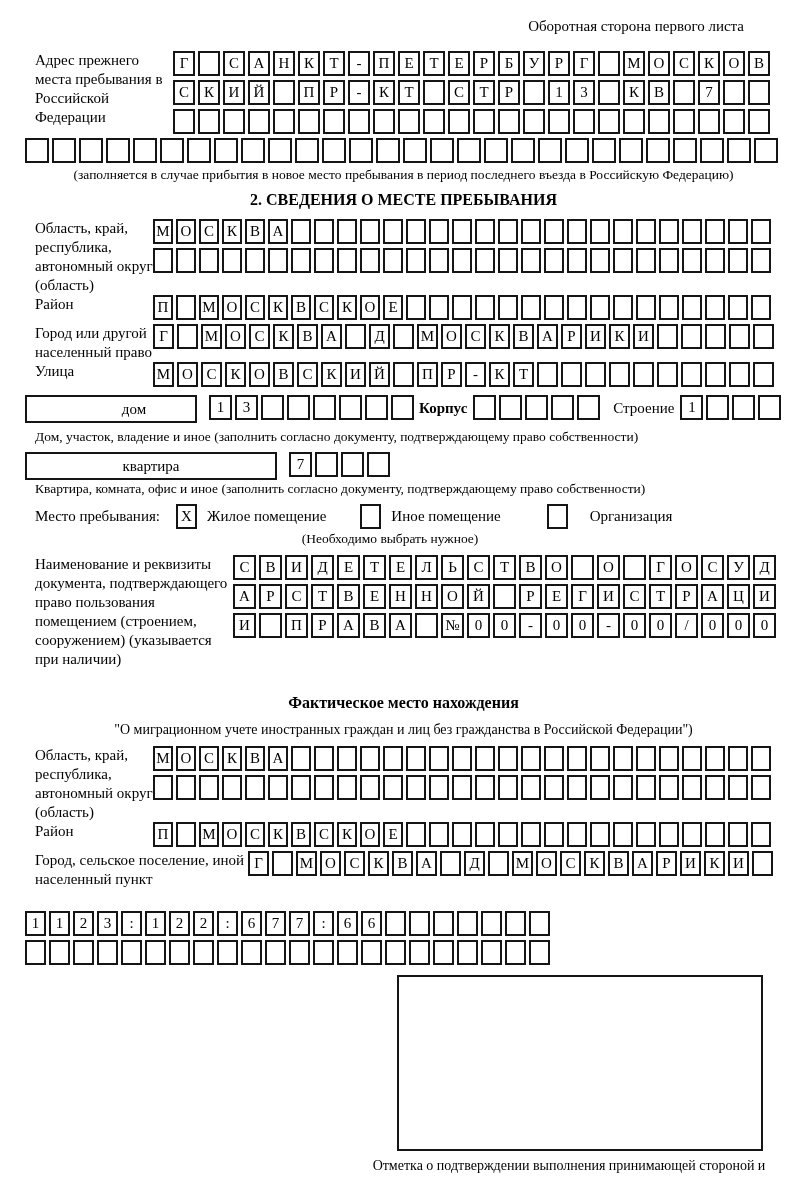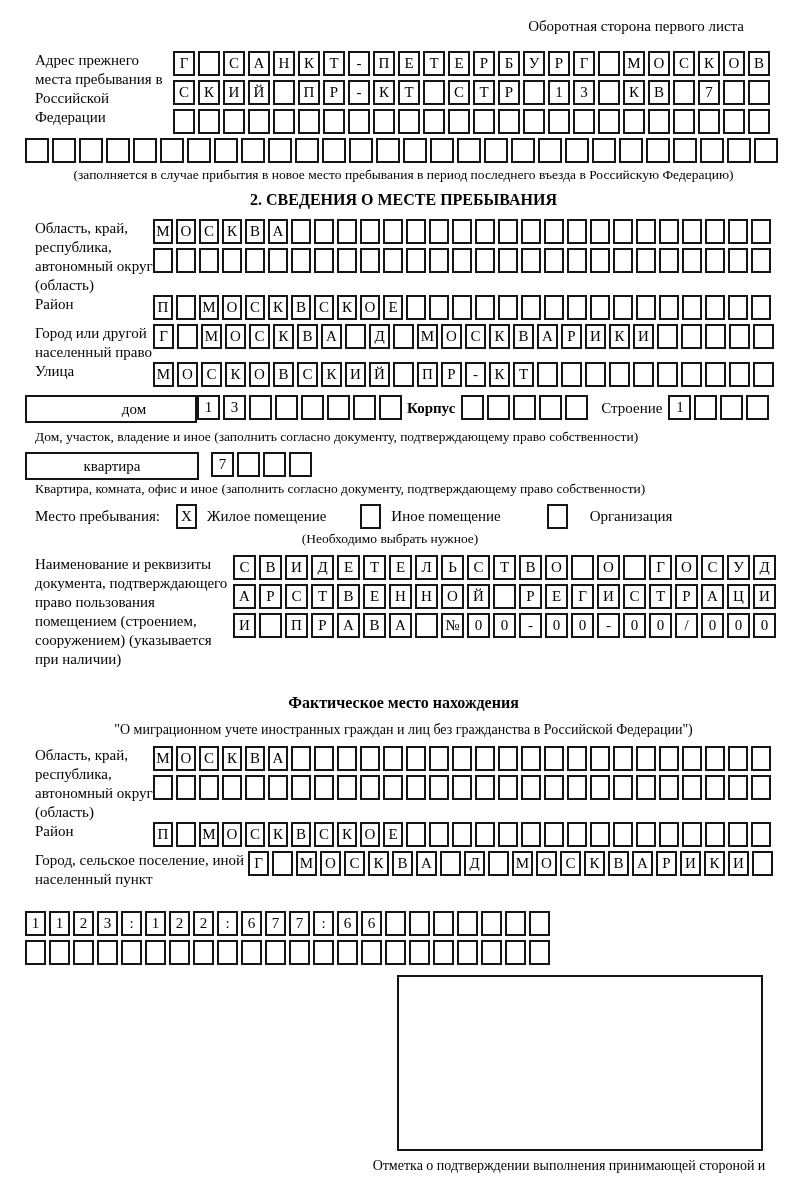--- a/index.html
+++ b/index.html
@@ -23,22 +23,22 @@
   .rowA .cell{width:22px;}
   .rowFull{margin-left:0;}
   .rowFull .cell{width:24px;}
   .p24 .cell{width:21px;}
   .rowDoc .cell{width:23px;}
   .note{font-size:13.5px;text-align:center;margin:2px 0 8px 0;}
   .title{font-size:16px;font-weight:bold;text-align:center;margin:6px 0 10px 0;}
   .caption{font-size:13.5px;margin:0 0 7px 10px;}
   .labelbox{border:2px solid #151515;height:28px;display:flex;align-items:center;
             justify-content:center;font-size:15px;flex:none;box-sizing:border-box;background:#fff;}
-  .housebox{width:172px;padding-left:46px;}
-  .aptbox{width:174px;margin-right:12px;}
+  .housebox{width:172px;margin-right:12px;padding-left:46px;}
+  .aptbox{width:252px;margin-right:12px;}
   .inlinelabel{font-size:15px;line-height:26px;flex:none;}
   .stayrow{align-items:center;margin:4px 0 2px 0;}
   .checkbox{width:21px;height:25px;border:2px solid #151515;display:flex;flex:none;
             align-items:center;justify-content:center;font-size:15px;margin:0 10px 0 6px;
             box-sizing:border-box;background:#fff;}
   .stayopt{font-size:15px;margin-right:28px;flex:none;}
   .staynote{font-size:13.5px;text-align:center;width:300px;margin:0 0 8px 215px;}
   .subnote{font-size:14px;text-align:center;margin:0 0 4px 0;}
   .docblock{margin-top:4px;margin-bottom:2px;}
   .cad-rows{margin-top:22px;}

